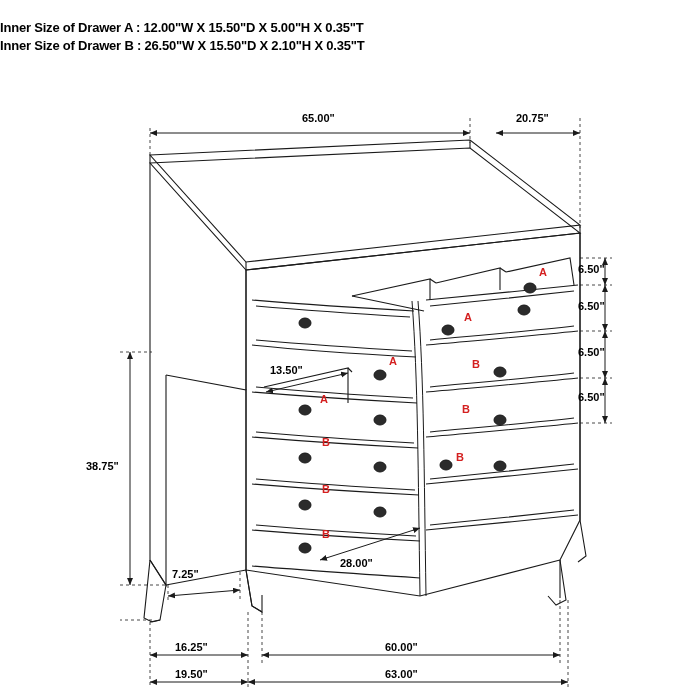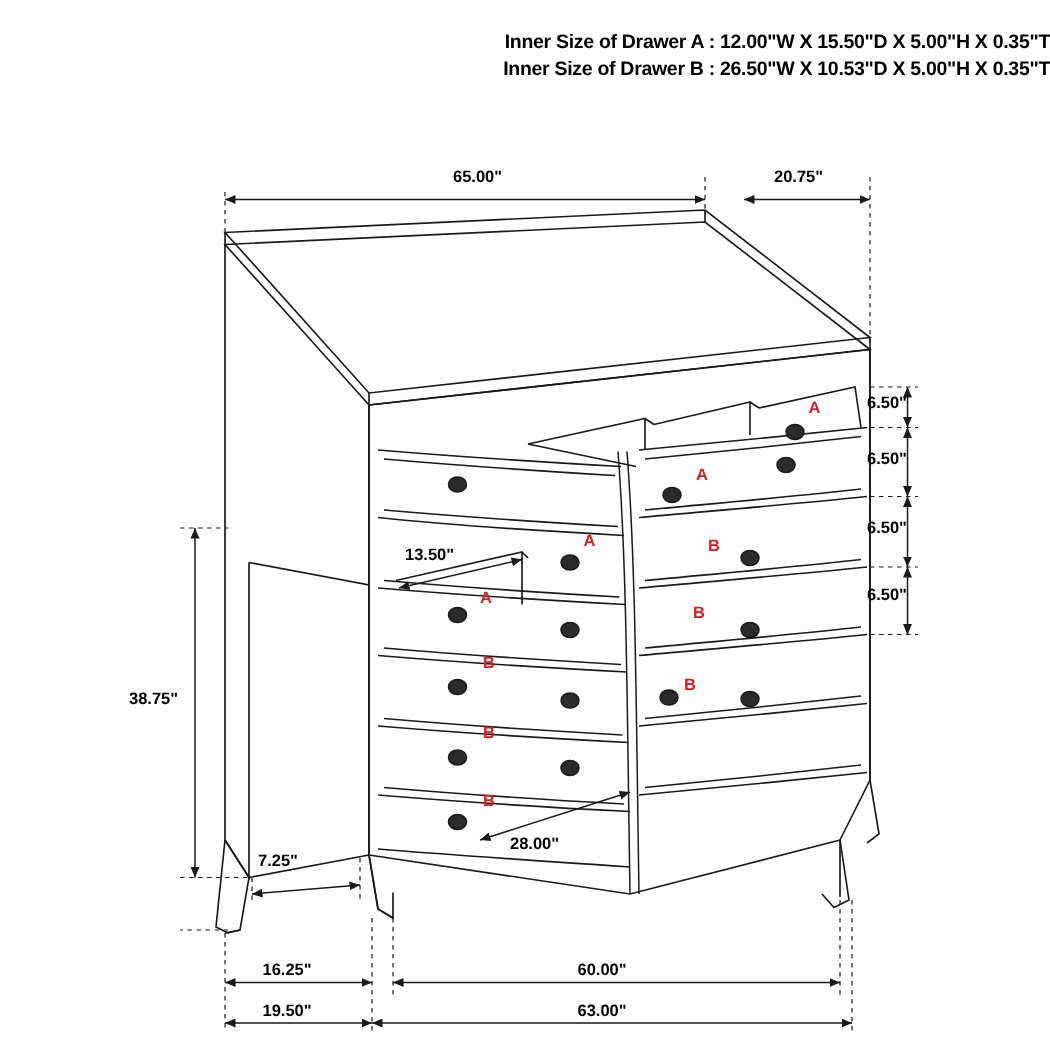--- a/index.html
+++ b/index.html
@@ -17,21 +17,21 @@
   }
   #stage {
     position: relative;
     width: 700px;
     height: 700px;
   }
   .hdr {
     position: absolute;
     left: 0;
     width: 700px;
-    text-align: right;
+    text-align: left;
     font-size: 13px;
     font-weight: bold;
     letter-spacing: -0.2px;
   }
   #hdr1 { top: 20px; }
   #hdr2 { top: 38px; }
 
   svg#drawing {
     position: absolute;
     left: 0;
@@ -52,21 +52,21 @@
     color: #d42020;
     white-space: nowrap;
   }
 </style>
 </head>
 <body>
 
 <div id="stage">
 
   <div class="hdr" id="hdr1">Inner Size of Drawer A : 12.00"W X 15.50"D X 5.00"H X 0.35"T</div>
-  <div class="hdr" id="hdr2">Inner Size of Drawer B : 26.50"W X 10.53"D X 5.00"H X 0.35"T</div>
+  <div class="hdr" id="hdr2">Inner Size of Drawer B : 26.50"W X 15.50"D X 2.10"H X 0.35"T</div>
 
   <svg id="drawing" viewBox="0 0 700 700">
     <defs>
       <marker id="ar" markerWidth="8" markerHeight="8" refX="7" refY="3" orient="auto" markerUnits="strokeWidth">
         <path d="M0,0 L7,3 L0,6 z" fill="#1a1a1a"></path>
       </marker>
       <marker id="ar2" markerWidth="8" markerHeight="8" refX="1" refY="3" orient="auto" markerUnits="strokeWidth">
         <path d="M8,0 L1,3 L8,6 z" fill="#1a1a1a"></path>
       </marker>
       <marker id="tick" markerWidth="10" markerHeight="10" refX="5" refY="5" orient="auto" markerUnits="strokeWidth">

